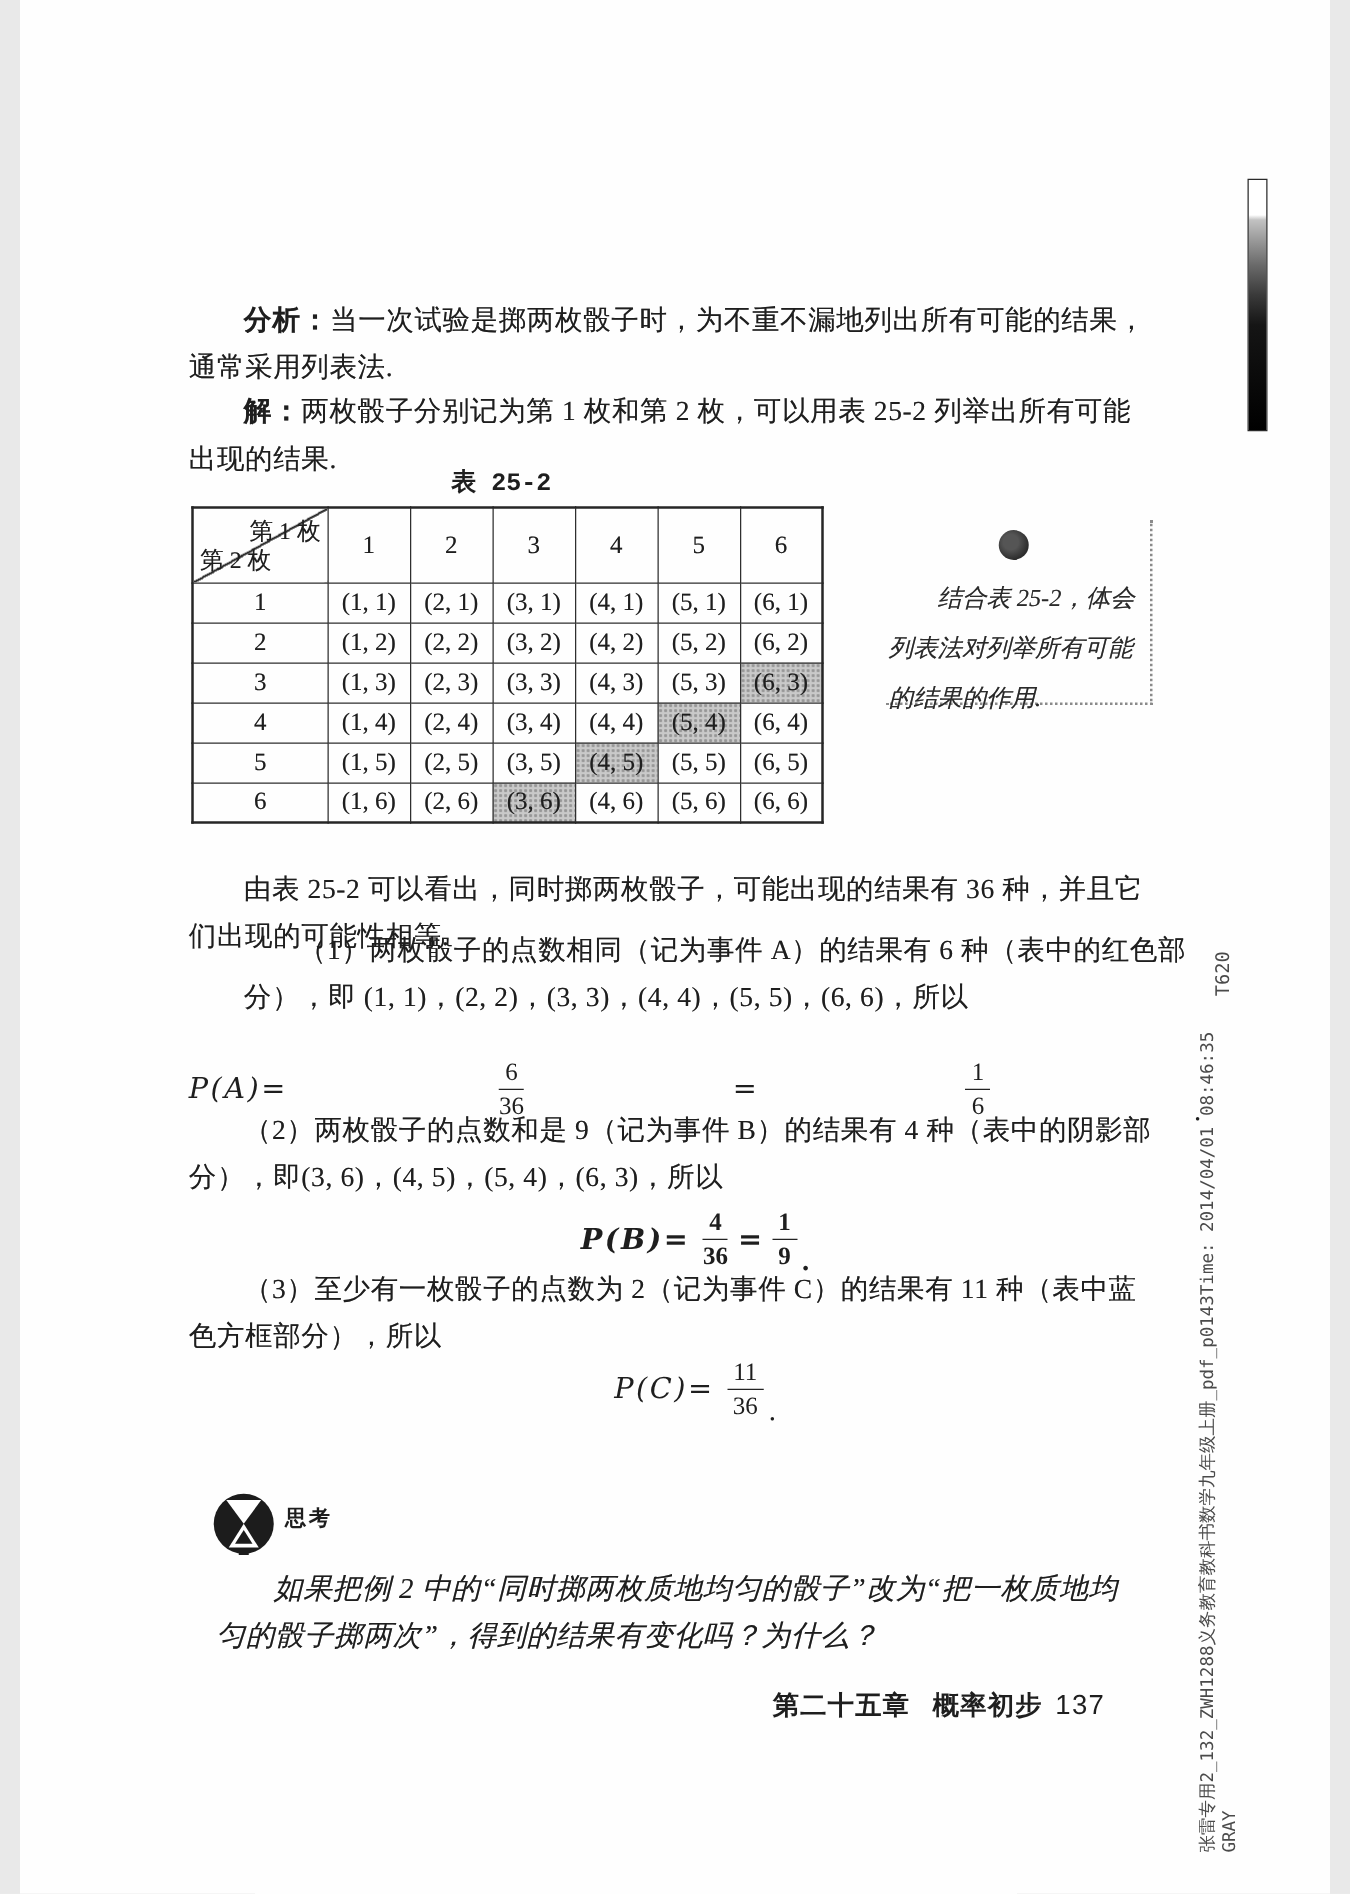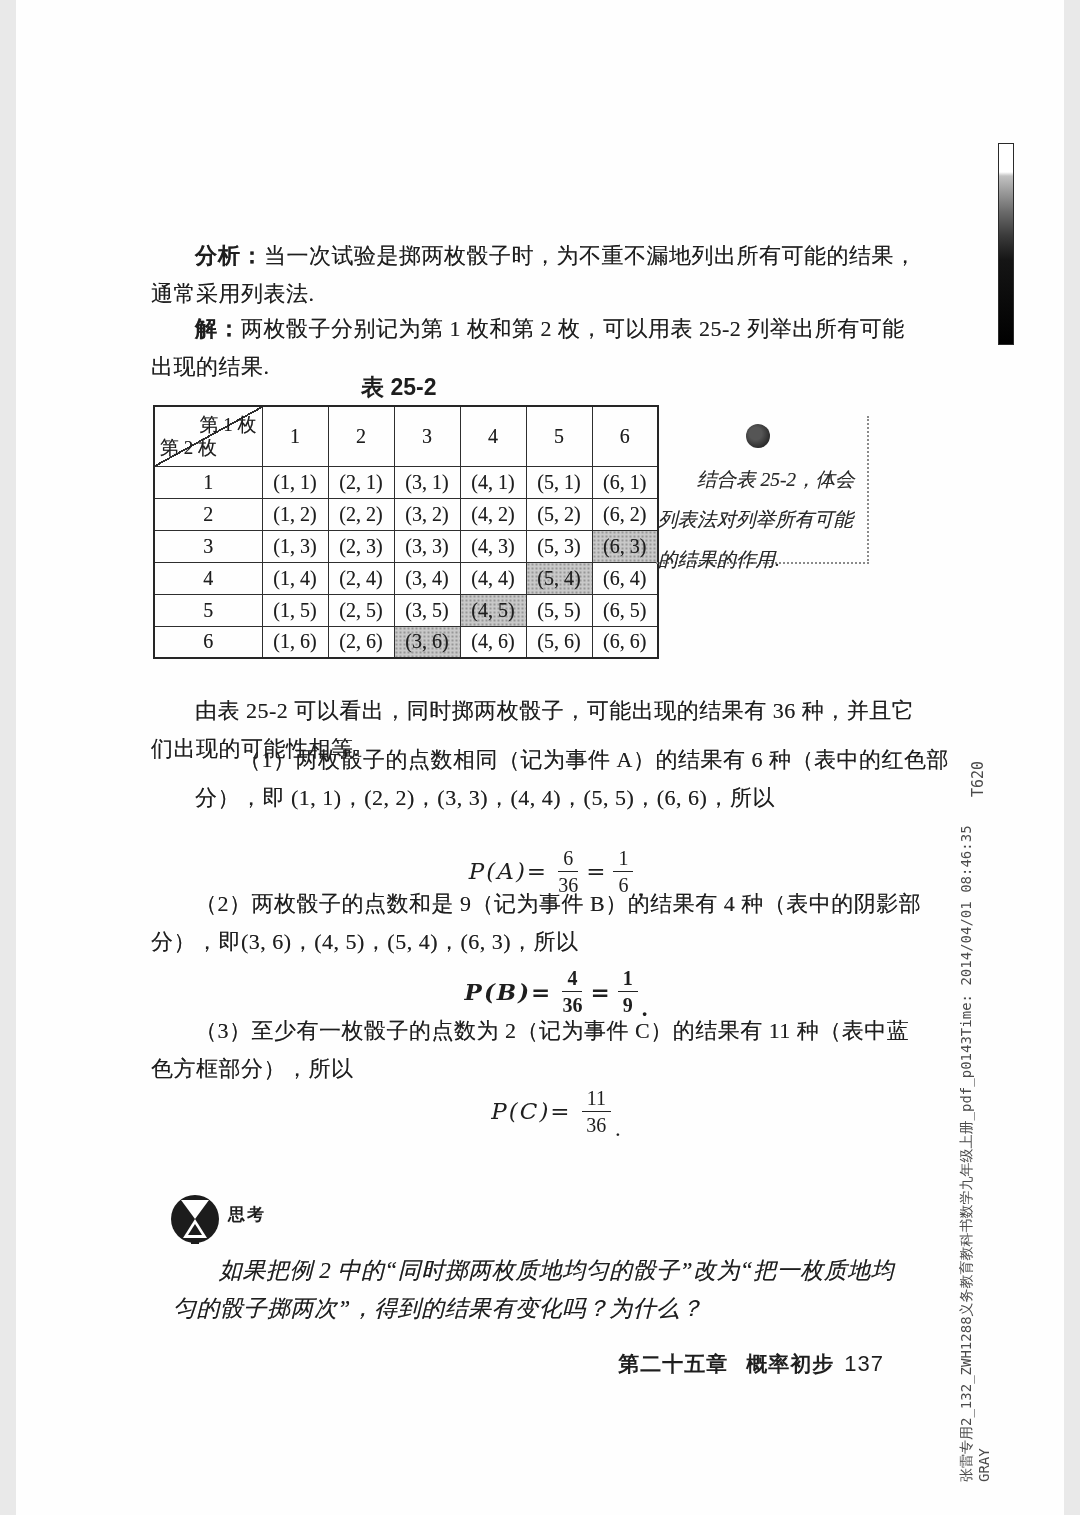--- a/index.html
+++ b/index.html
@@ -17,22 +17,22 @@
     letter-spacing:0.5px;
     text-shadow:0 0 0.5px rgba(30,30,30,0.55);
   }
   .para .lbl {
     font-family:"Liberation Sans", sans-serif;
     font-weight:bold; letter-spacing:1px;
   }
   
   .tbl-caption {
     position:absolute; left:345px; top:372px;
-    font-family:Liberation Sans, sans-serif;
-    font-weight:bold; font-size:23px;
+    font-family:Liberation Mono, monospace;
+    font-weight:bold; font-size:20px;
   }
   table.dice {
     position:absolute; left:137px; top:405px;
     border-collapse:collapse; table-layout:fixed;
     font-size:20px;
   }
   table.dice td {
     border:1.5px solid #2e2e2e; text-align:center;
     height:32px; width:66px; padding:0;
     text-shadow:0 0 0.5px rgba(30,30,30,0.5);
@@ -49,21 +49,21 @@
   td.corner .c-bot { position:absolute; bottom:5px; left:5px; font-size:19px; }
   table.dice td.colhead { height:60px; }
   table.dice td.rowhead { width:108px; }
   table.dice td.shaded {
     background-color:#c9c9c9;
     background-image:radial-gradient(rgba(70,70,70,.38) 1px, transparent 1.5px);
     background-size:4px 4px;
   }
   
   .margin-note {
-    position:absolute; left:640px; top:416px; width:213px; height:148px;
+    position:absolute; left:693px; top:416px; width:213px; height:148px;
     border-right:2px dotted #8a8a8a; border-bottom:2px dotted #8a8a8a;
   }
   .margin-note .dot {
     position:absolute; left:90px; top:8px; width:24px; height:24px;
     border-radius:50%;
     background:radial-gradient(circle at 40% 40%, #555 0 30%, #2c2c2c 70%, #444 100%);
   }
   .margin-note .note-text {
     position:absolute; left:2px; top:44px; width:206px;
     font-style:italic; font-size:19.5px; line-height:40px;
@@ -220,21 +220,21 @@
     <div class="dot"></div>
     <div class="note-text">结合表 25-2，体会列表法对列举所有可能的结果的作用.</div>
   </div>
 
   <p class="para" style="top:692px;"><span class="pre">由表 25-2 可以看出，同时掷两枚骰子，可能出现的结果有 36 种，并且它
 们出现的可能性相等.</span></p>
 
   <p class="para" style="top:741px;margin-left:44px;"><span class="pre">（1）两枚骰子的点数相同（记为事件 A）的结果有 6 种（表中的红色部
 分），即 (1, 1)，(2, 2)，(3, 3)，(4, 4)，(5, 5)，(6, 6)，所以</span></p>
 
-  <div class="formula" style="top:838px;height:66px;">
+  <div class="formula" style="top:838px;height:66px;justify-content:space-between;">
     <span class="lhs">P(A)=</span>
     <span class="frac">
       <span class="num">6</span>
       <span class="den">36</span>
     </span>
     <span class="eq">=</span>
     <span class="frac">
       <span class="num">1</span>
       <span class="den">6</span>
     </span>

